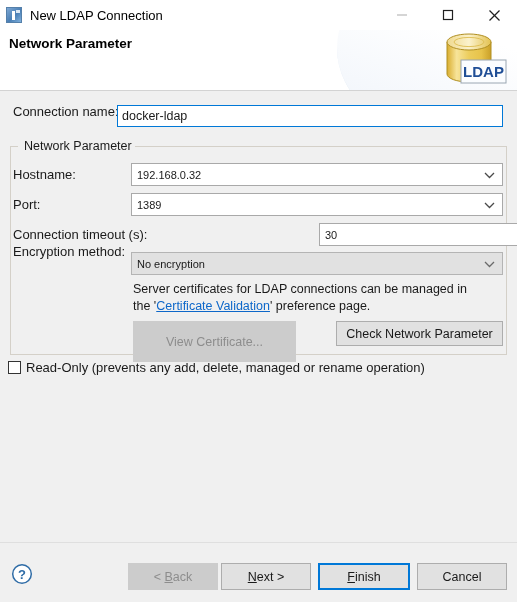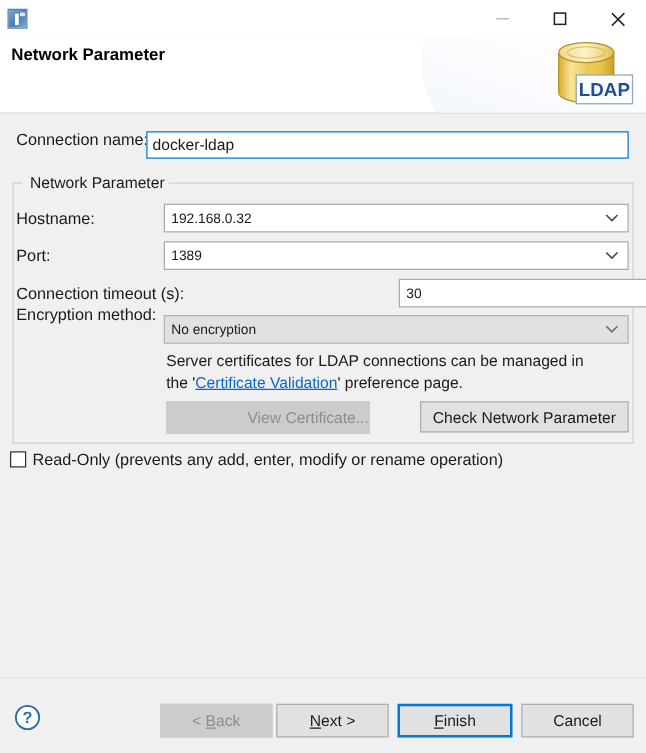--- a/index.html
+++ b/index.html
@@ -294,20 +294,21 @@
     width: 22px;
     height: 22px;
   }
   .u { text-decoration: underline; }
 </style>
 </head>
 <body>
 
 <div class="titlebar">
   <span class="title-icon"></span>
+  <span class="title-text">New LDAP Connection</span>
   <div class="win-controls">
     <div class="win-btn">
       <svg width="12" height="12" viewBox="0 0 12 12">
           <line x1="1" y1="6" x2="11" y2="6" stroke="#b9b9b9" stroke-width="1.2"></line>
         </svg>
     </div>
     <div class="win-btn">
       <svg width="12" height="12" viewBox="0 0 12 12">
           <rect x="1.5" y="1.5" width="9" height="9" fill="none" stroke="#202020" stroke-width="1.2"></rect>
         </svg>
@@ -404,30 +405,30 @@
         <polyline points="1,1 5.5,5.5 10,1" fill="none" stroke="#6a6a6a" stroke-width="1.3"></polyline>
       </svg>
   </span>
 </div>
 
 <div class="note">
   <span>Server certificates for LDAP connections can be managed in</span><br>
   <span>the '</span><span class="link">Certificate Validation</span><span>' preference page.</span>
 </div>
 
-<div class="btn btn-disabled" style="left:133px; top:321px; width:163px; height:26px;justify-content:flex-end;">
+<div class="btn btn-disabled" style="left:133px; top:321px; width:163px; height:41px;">
   <span>View Certificate...</span>
 </div>
 <div class="btn" style="left:336px; top:321px; width:167px; height:25px;">
   <span>Check Network Parameter</span>
 </div>
 
 <div class="checkbox-row">
   <span class="cbox"></span>
-  <span class="lbl">Read-Only (prevents any add, enter, modify or rename operation)</span>
+  <span class="lbl">Read-Only (prevents any add, delete, managed or rename operation)</span>
 </div>
 
 <div class="footer"></div>
 
 <div class="help-icon">
   <svg width="22" height="22" viewBox="0 0 22 22">
     <circle cx="11" cy="11" r="9.3" fill="#ffffff" stroke="#2f6ca6" stroke-width="1.5"></circle>
     <text x="11" y="15.7" font-family="Liberation Sans, sans-serif" font-size="13" font-weight="bold" fill="#2f6ca6" text-anchor="middle">?</text>
   </svg>
 </div>

